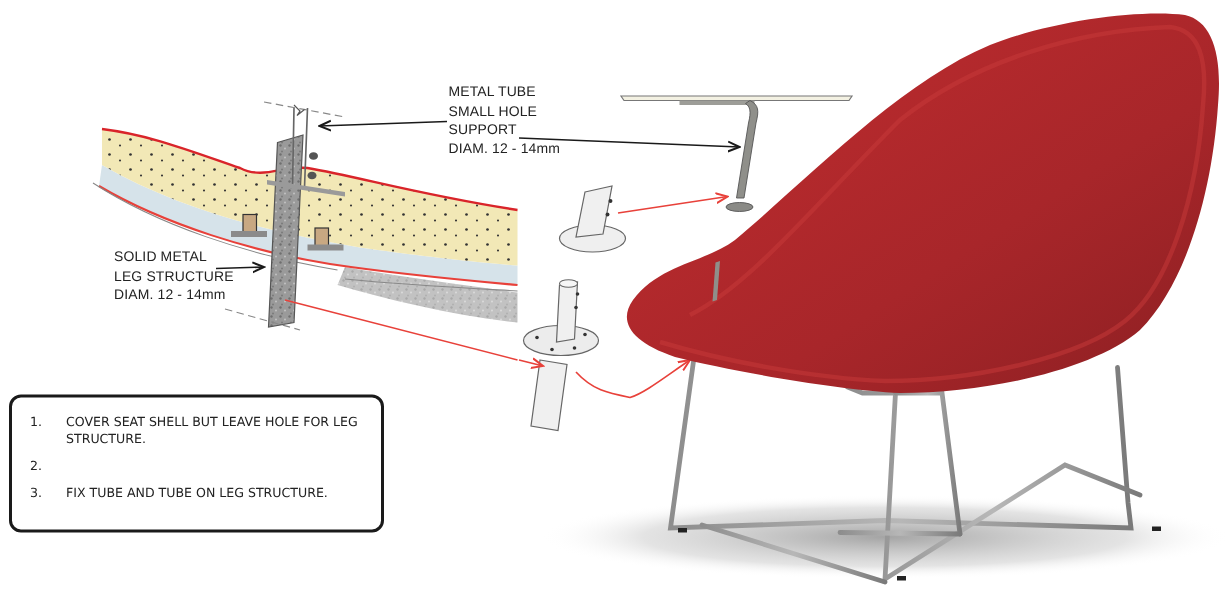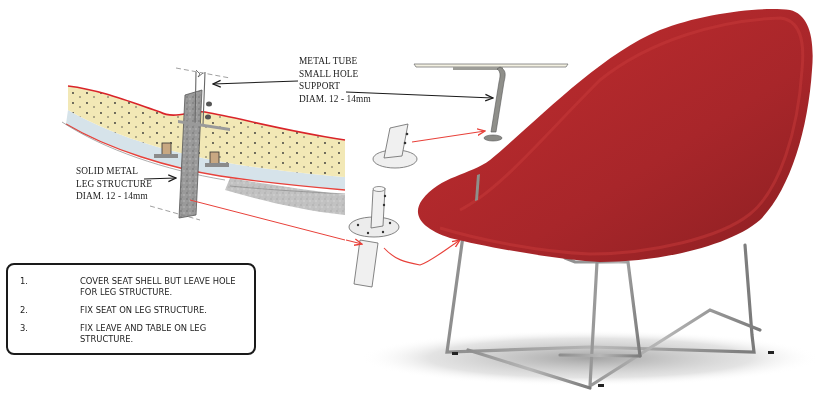--- a/index.html
+++ b/index.html
@@ -1,25 +1,25 @@
 <!DOCTYPE html>
 <html><head>
   <meta charset="utf-8">
   <style>
     html, body { margin: 0; padding: 0; background: #ffffff; }
     body { width: 818px; height: 400px; position: relative; overflow: hidden; font-family: "Liberation Sans", sans-serif; }
     .stage { position: absolute; left: 0; top: 0; width: 818px; height: 400px; }
     svg.art { position: absolute; left: 0; top: 0; width: 818px; height: 400px; }
-    .label { position: absolute; font-family: Liberation Serif, serif; font-size: 9.3px; line-height: 12.5px; color: #222; letter-spacing: 0.1px; }
+    .label { position: absolute; font-family: Liberation Sans, sans-serif; font-size: 9.3px; line-height: 12.5px; color: #222; letter-spacing: 0.1px; }
     .label div { white-space: nowrap; }
     .steps-box { position: absolute; left: 6px; top: 263px; width: 250px; height: 92px; border: 2px solid #1a1a1a; border-radius: 8px; box-sizing: border-box; background: #fff; }
     .steps-box ol { list-style: none; margin: 0; padding: 0; position: absolute; left: 12px; top: 11px; right: 8px; }
     .steps-box li { display: flex; font-family: "DejaVu Sans", sans-serif; font-size: 8.4px; line-height: 11px; color: #222; margin-bottom: 7px; }
     .steps-box li .num { width: 24px; flex: none; }
-    .steps-box li .txt { flex: 1; margin-left: 36px; }
+    .steps-box li .txt { flex: 1; }
   </style>
 </head>
 <body>
 
 <div class="stage">
 
   <svg class="art" viewBox="0 0 818 400" xmlns="http://www.w3.org/2000/svg">
     <defs>
       <radialGradient id="shadow" cx="50%" cy="50%" r="50%">
         <stop offset="0%" stop-color="#9a9a9a" stop-opacity="0.9"></stop>
@@ -161,22 +161,21 @@
   </div>
 
   <div class="steps-box">
     <ol>
       <li>
         <span class="num">1.</span>
         <span class="txt">COVER SEAT SHELL BUT LEAVE HOLE FOR LEG STRUCTURE.</span>
       </li>
       <li>
         <span class="num">2.</span>
-        <span class="txt">FIX SEAT ON LEG STRUCTURE.</span>
       </li>
       <li>
         <span class="num">3.</span>
-        <span class="txt">FIX LEAVE AND TABLE ON LEG STRUCTURE.</span>
+        <span class="txt">FIX TUBE AND TUBE ON LEG STRUCTURE.</span>
       </li>
     </ol>
   </div>
 
 </div>
 
 </body></html>

